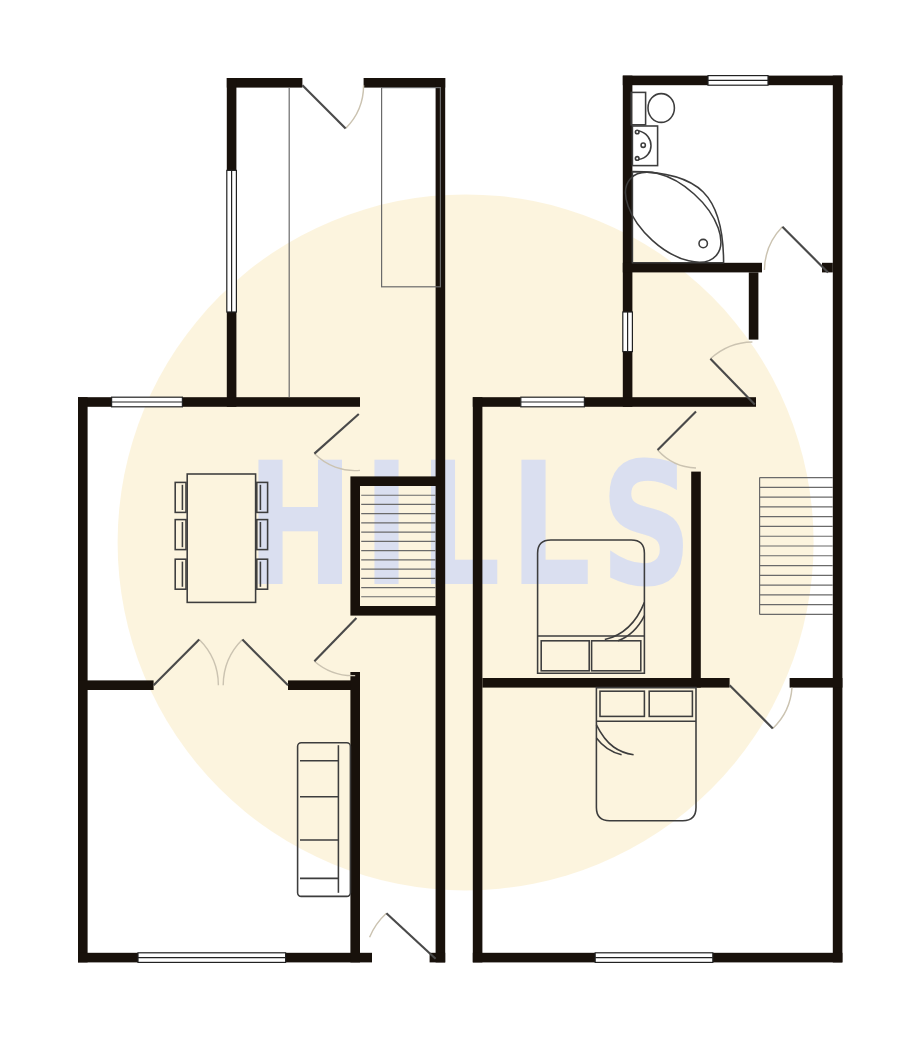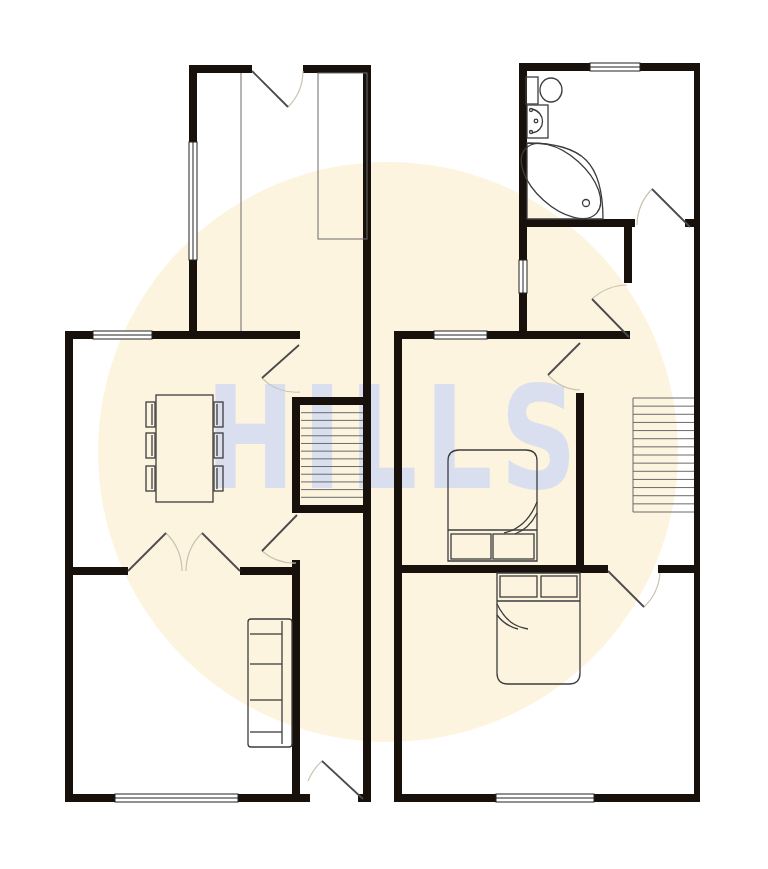--- a/index.html
+++ b/index.html
@@ -1,18 +1,18 @@
 <!DOCTYPE html>
 <html><head>
 <meta charset="utf-8">
 <style>
   html,body{margin:0;padding:0;background:#ffffff;}
   .stage{
     position:relative;
-    width:700px;height:869px;
+    width:768px;height:869px;
     background:#ffffff;
     overflow:hidden;
     font-family:"DejaVu Sans", sans-serif;
   }
   .wm-circle{
     position:absolute;
     left:98px;top:162px;
     width:580px;height:580px;
     border-radius:50%;
     background:radial-gradient(circle, #fcf4de 0%, #fcf4de 86%, rgba(252,244,222,0) 100%);

